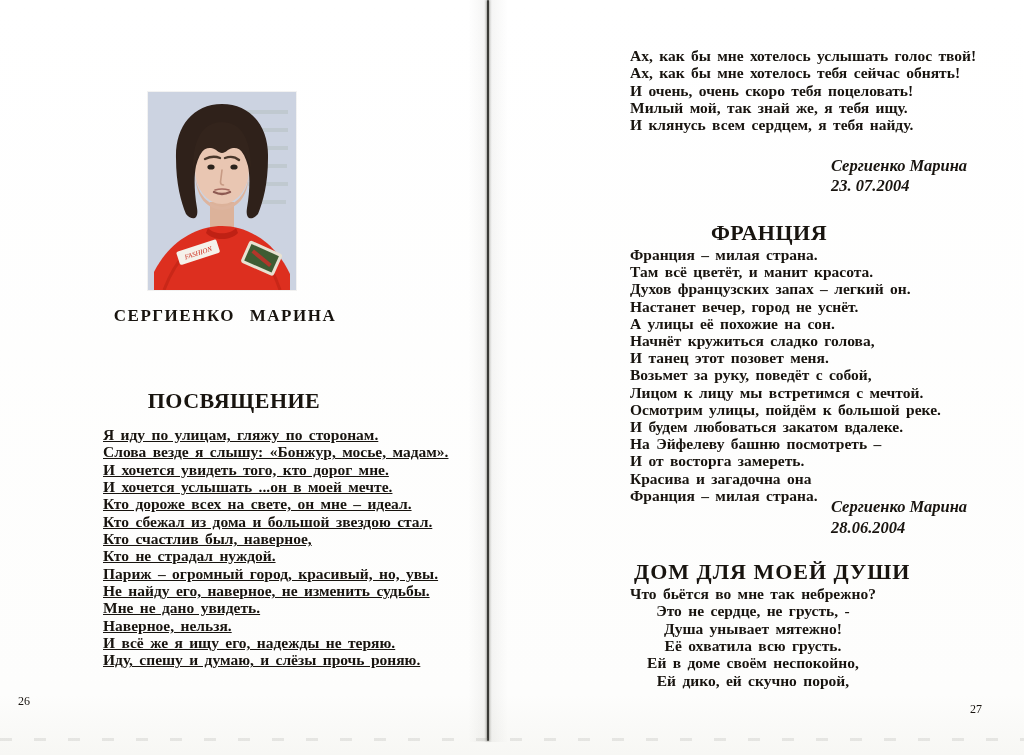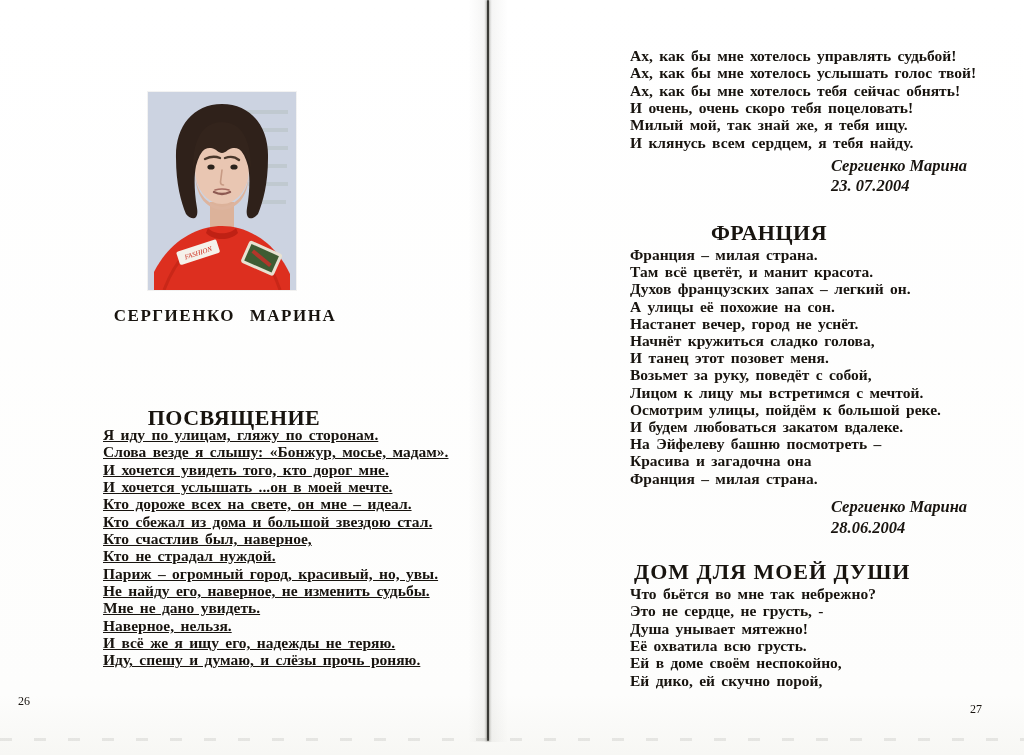--- a/index.html
+++ b/index.html
@@ -17,30 +17,30 @@
   .bottom-artifacts{position:absolute;left:0;top:738px;width:1024px;height:3px;opacity:.45;
     background:repeating-linear-gradient(90deg,rgba(125,125,118,.35) 0 12px,transparent 12px 34px);}
   
   .photo{position:absolute;left:148px;top:92px;width:148px;height:198px;margin:0;
     box-shadow:0 0 0 1px rgba(0,0,0,.05), inset 0 0 6px rgba(0,0,0,.05);}
   .photo svg{display:block;}
   
   .author{position:absolute;left:75px;top:306px;width:300px;margin:0;text-align:center;
     font-size:17px;font-weight:bold;letter-spacing:1.5px;word-spacing:9px;}
   .title{position:absolute;margin:4px;font-weight:bold;font-size:22px;letter-spacing:.5px;text-align:center;white-space:nowrap;}
-  .t-left{left:80px;top:401px;width:300px;}
+  .t-left{left:80px;top:384px;width:300px;}
   .t-france{left:630px;top:216px;width:270px;}
   .t-house{left:630px;top:555px;width:270px;letter-spacing:1px;}
   
   .poem{position:absolute;font-weight:bold;font-size:15.5px;line-height:17.35px;word-spacing:2.5px;}
   .poem .line{white-space:nowrap;}
   .poem-left{left:103px;top:426px;text-decoration:underline;}
   .p-r1{left:630px;top:47px;}
   .p-r2{left:630px;top:246px;line-height:17.2px;}
-  .p-r3{left:630px;top:585px;}
+  .p-r3{left:630px;top:585px;text-align:center;}
   
   .sig{position:absolute;font-style:italic;font-weight:bold;font-size:16.5px;line-height:20px;}
   .sig1{left:831px;top:156px;}
   .sig2{left:831px;top:496px;line-height:21px;}
   
   .pagenum{position:absolute;font-size:12px;font-weight:normal;}
   .pn-left{left:18px;top:694px;}
   .pn-right{left:970px;top:702px;}
 </style>
 </head>
@@ -122,46 +122,46 @@
         <div class="line">Наверное, нельзя.</div>
         <div class="line">И всё же я ищу его, надежды не теряю.</div>
         <div class="line">Иду, спешу и думаю, и слёзы прочь роняю.</div>
       </div>
 
     <div class="pagenum pn-left">26</div>
   </section>
 
   <section>
     <div class="poem p-r1">
-        <div class="line">Ах, как бы мне хотелось управлять судьбой!</div>
         <div class="line">Ах, как бы мне хотелось услышать голос твой!</div>
         <div class="line">Ах, как бы мне хотелось тебя сейчас обнять!</div>
         <div class="line">И очень, очень скоро тебя поцеловать!</div>
         <div class="line">Милый мой, так знай же, я тебя ищу.</div>
         <div class="line">И клянусь всем сердцем, я тебя найду.</div>
       </div>
     <div class="sig sig1">
       <div>Сергиенко Марина</div>
       <div>23. 07.2004</div>
     </div>
 
     <h3 class="title t-france">ФРАНЦИЯ</h3>
     <div class="poem p-r2">
         <div class="line">Франция – милая страна.</div>
         <div class="line">Там всё цветёт, и манит красота.</div>
         <div class="line">Духов французских запах – легкий он.</div>
+        <div class="line">Настанет вечер, город не уснёт.</div>
         <div class="line">А улицы её похожие на сон.</div>
-        <div class="line">Настанет вечер, город не уснёт.</div>
         <div class="line">Начнёт кружиться сладко голова,</div>
         <div class="line">И танец этот позовет меня.</div>
         <div class="line">Возьмет за руку, поведёт с собой,</div>
         <div class="line">Лицом к лицу мы встретимся с мечтой.</div>
         <div class="line">Осмотрим улицы, пойдём к большой реке.</div>
         <div class="line">И будем любоваться закатом вдалеке.</div>
         <div class="line">На Эйфелеву башню посмотреть –</div>
+        <div class="line">И от восторга замереть.</div>
         <div class="line">Красива и загадочна она</div>
         <div class="line">Франция – милая страна.</div>
       </div>
     <div class="sig sig2">
       <div>Сергиенко Марина</div>
       <div>28.06.2004</div>
     </div>
 
     <h3 class="title t-house">ДОМ ДЛЯ МОЕЙ ДУШИ</h3>
     <div class="poem p-r3">

